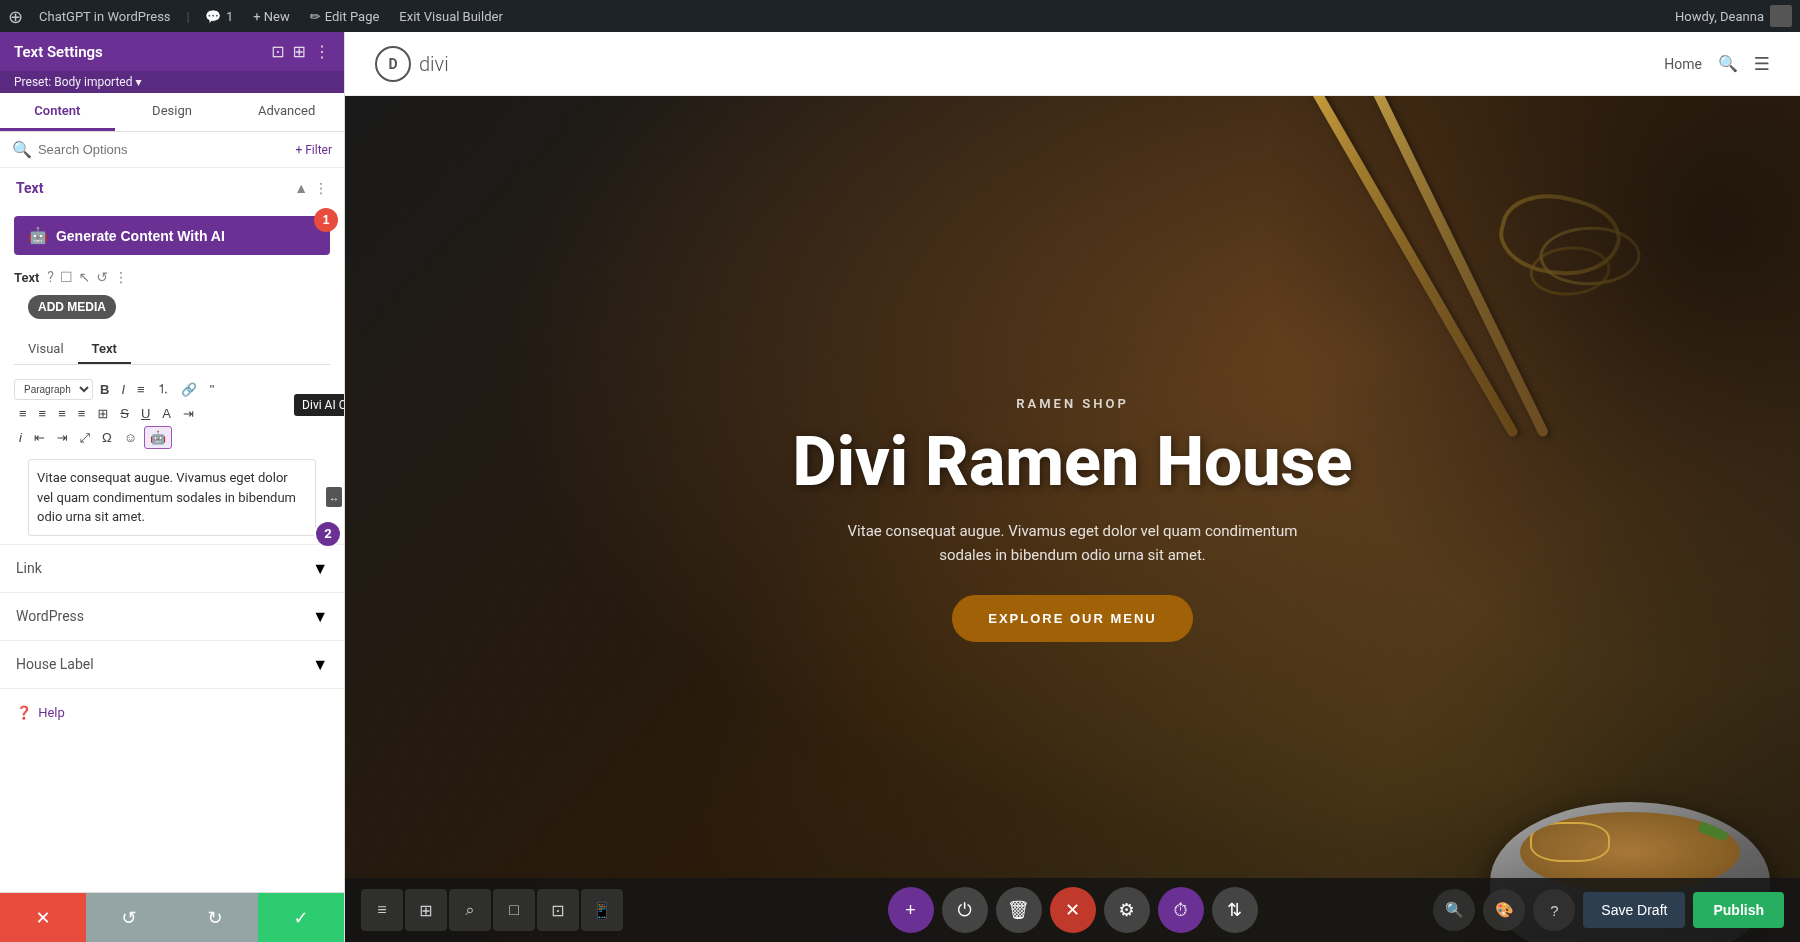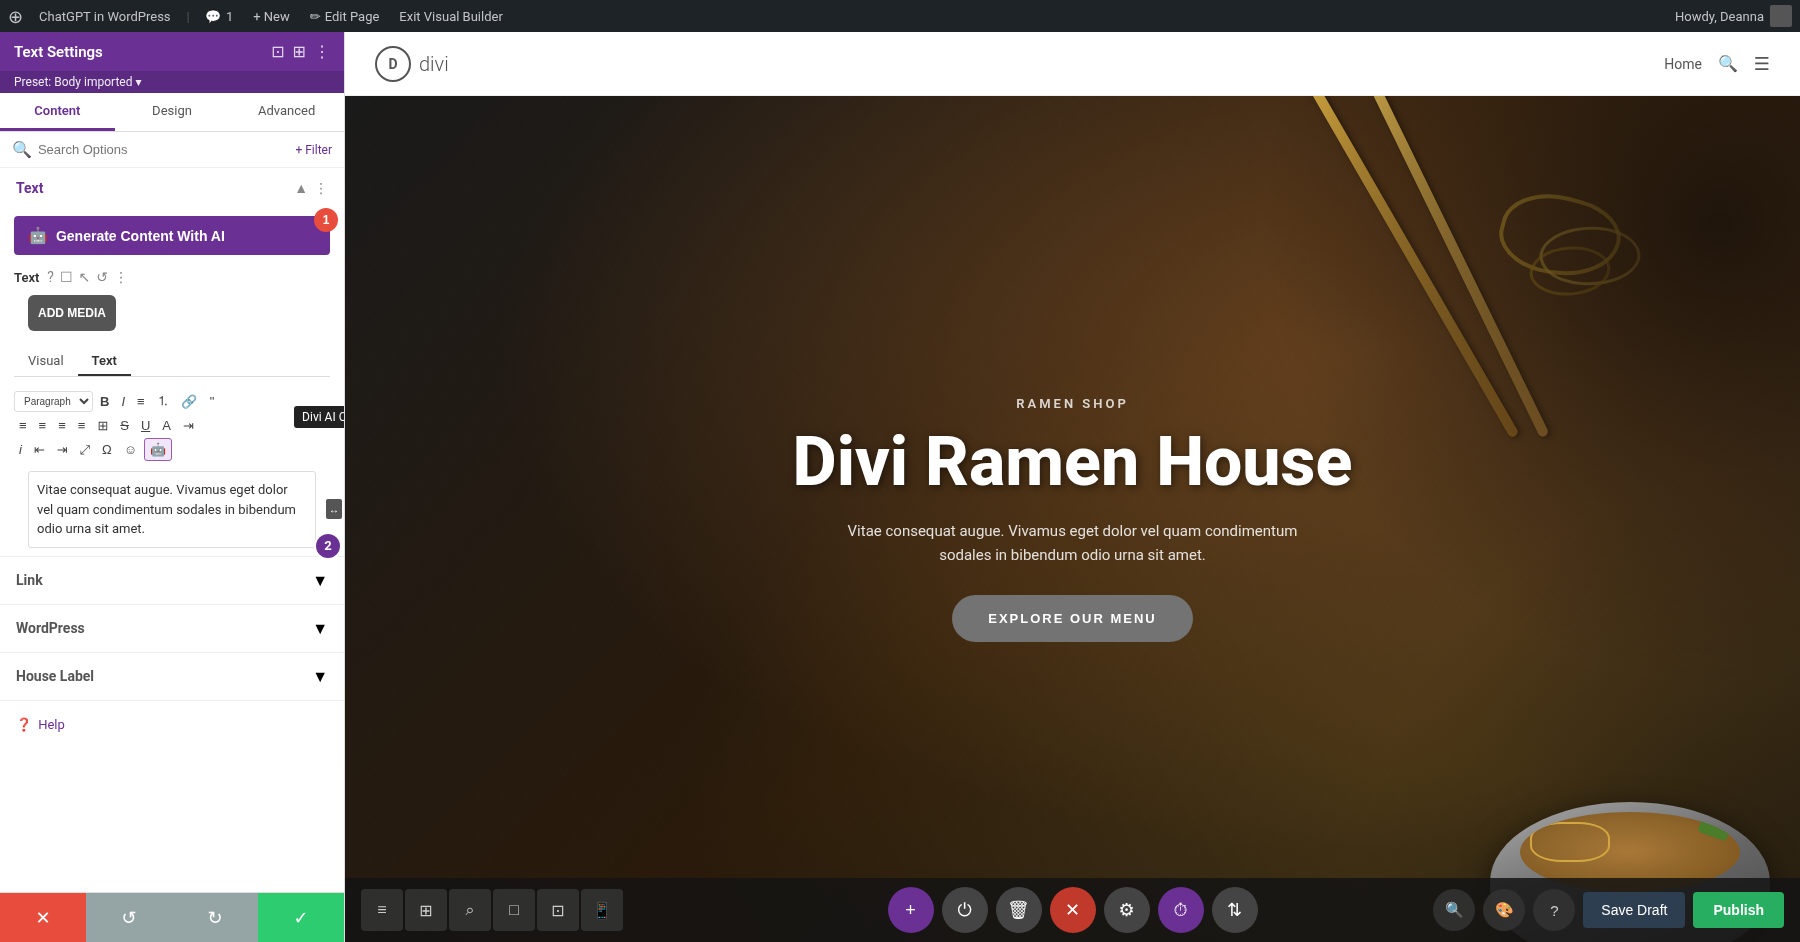--- a/index.html
+++ b/index.html
@@ -164,22 +164,22 @@
     .body-label { font-size: 13px; font-weight: 600; color: #333; }
     .body-icons { display: flex; gap: 6px; align-items: center; }
     .body-icons span { color: #888; font-size: 14px; cursor: pointer; }
 
     
     .add-media-btn {
       margin: 4px 14px;
       background: #555;
       color: #fff;
       border: none;
-      border-radius: 6px;
-      padding: 11px 10px;
+      border-radius: 12px;
+      padding: 5px 10px;
       font-size: 12px;
       font-weight: 600;
       cursor: pointer;
       width: auto;
       display: inline-block;
     }
 
     
     .visual-text-tabs {
       display: flex;
@@ -293,21 +293,21 @@
 
     
     .collapsed-section {
       padding: 14px 16px;
       display: flex;
       align-items: center;
       justify-content: space-between;
       border-bottom: 1px solid #eee;
       cursor: pointer;
     }
-    .collapsed-title { font-size: 14px; font-weight: 700; color: #555; }
+    .collapsed-title { font-size: 14px; font-weight: 400; color: #555; }
 
     
     .help-row {
       padding: 16px;
       display: flex;
       align-items: center;
       gap: 6px;
       color: #6a3094;
       font-size: 13px;
       cursor: pointer;
@@ -432,21 +432,21 @@
     .hero-body {
       font-size: 15px;
       line-height: 1.6;
       color: rgba(255,255,255,0.85);
       margin-bottom: 28px;
       max-width: 500px;
       margin-left: auto;
       margin-right: auto;
     }
     .hero-cta {
-      background: #737373;
+      background: #a16207;
       color: #fff;
       border: none;
       padding: 16px 36px;
       border-radius: 30px;
       font-size: 13px;
       font-weight: 700;
       letter-spacing: 2px;
       text-transform: uppercase;
       cursor: pointer;
     }

